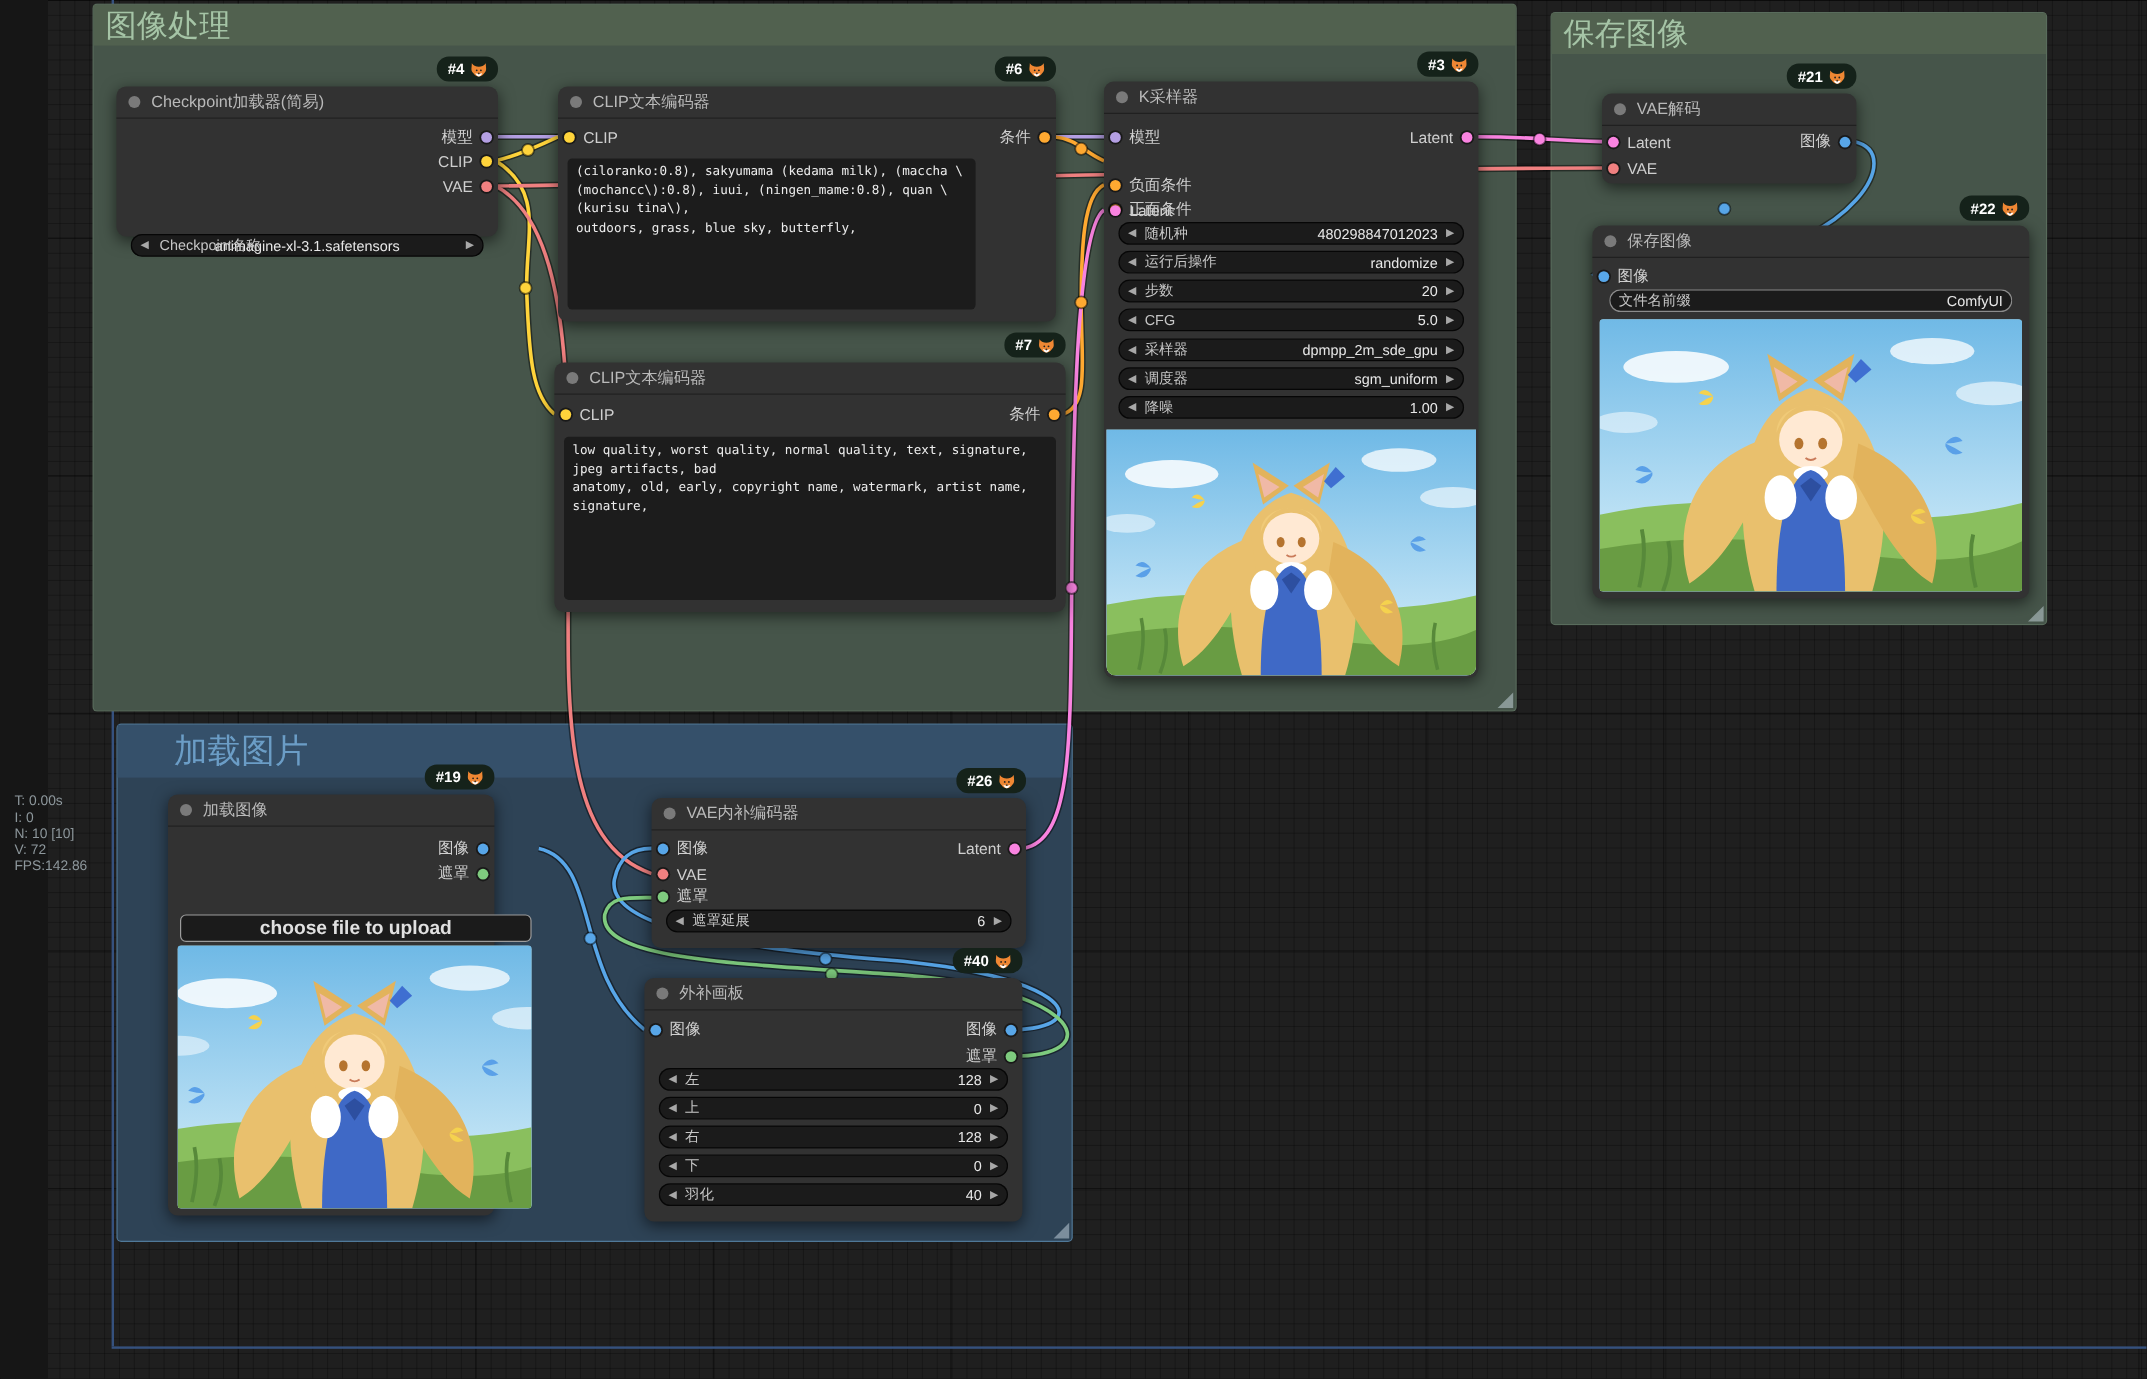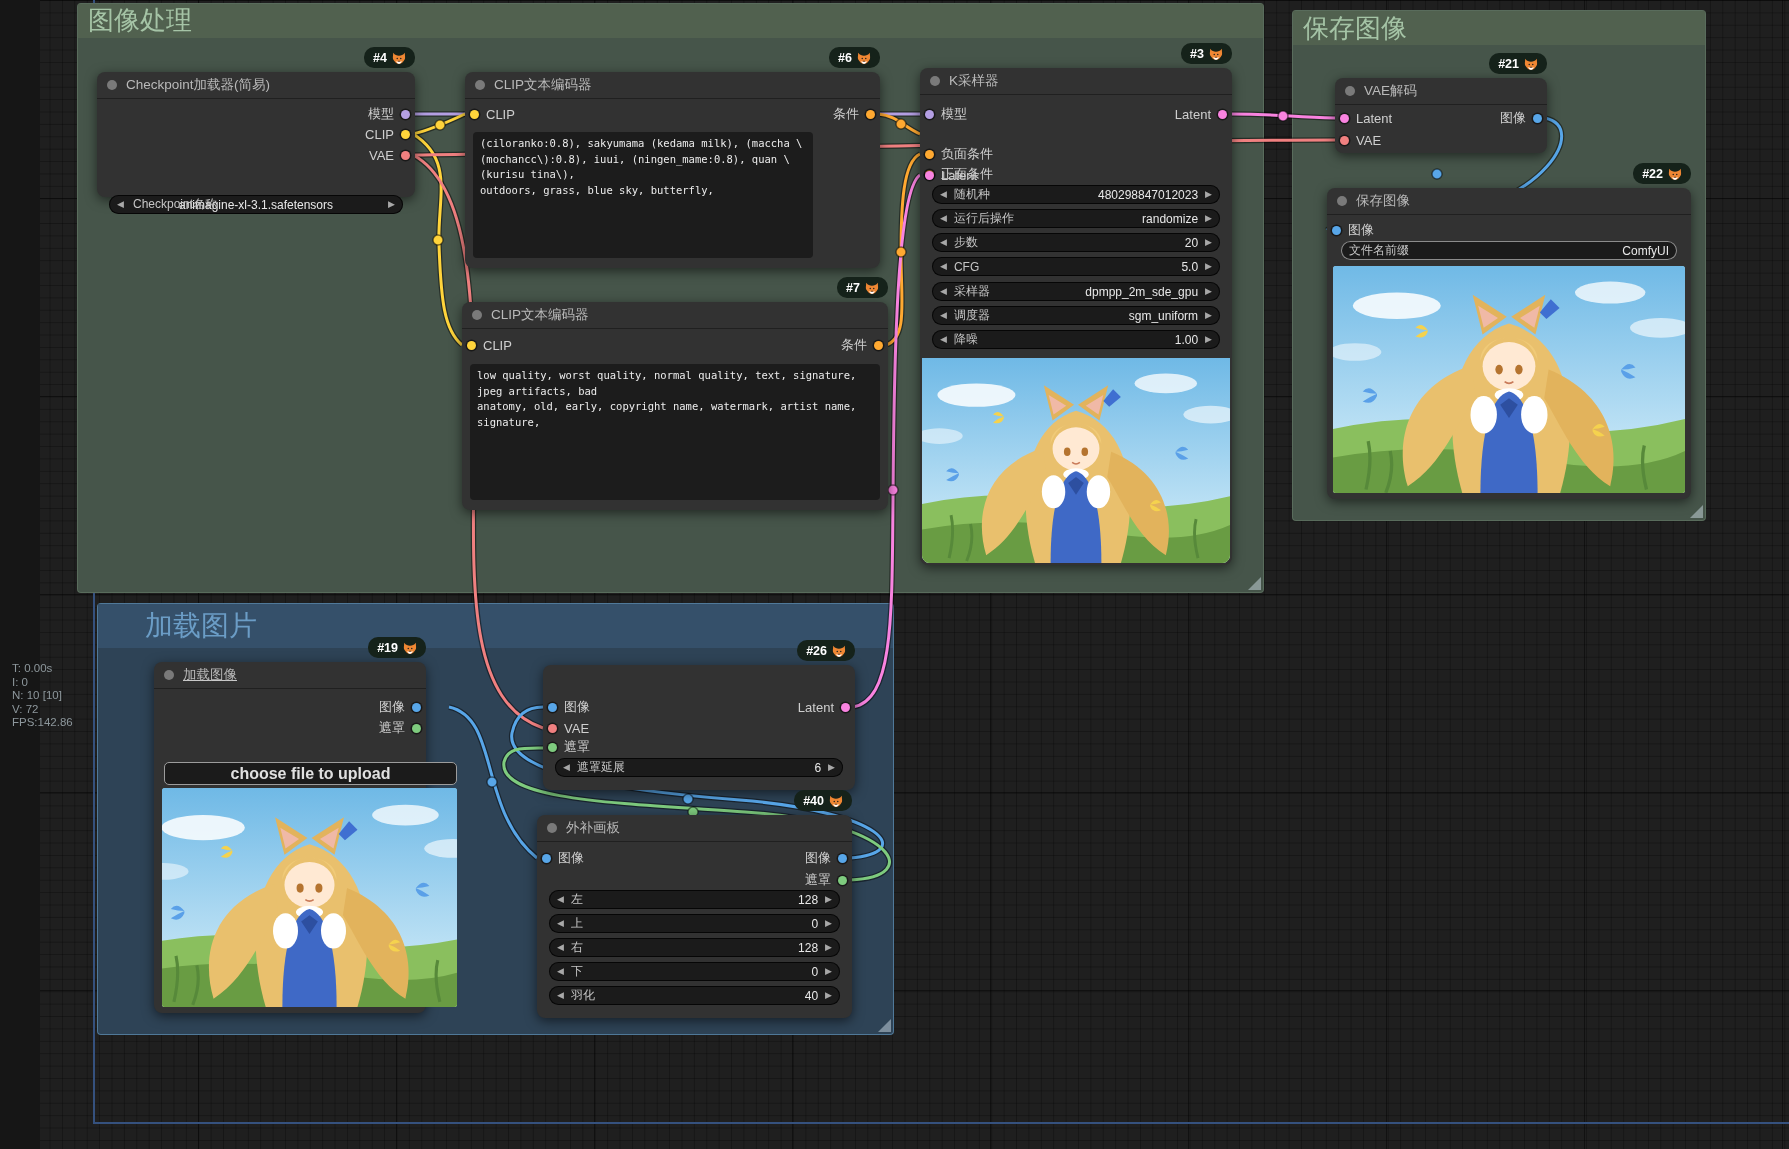--- a/index.html
+++ b/index.html
@@ -118,21 +118,21 @@
         <circle cx="12" cy="17.5" r="1.2" fill="#333"></circle>
       </symbol>
     </defs>
   </svg>
 
   <div class="left-strip"></div>
   <div class="guide" style="left:93px;top:0;width:2px;height:1122px;"></div>
   <div class="guide" style="left:93px;top:1122px;width:1696px;height:2px;"></div>
 
   <div class="group g-green" style="left:77px;top:3px;width:1185px;height:588px;">
-    <div class="ghead" style="height:34px;align-items:flex-end;">
+    <div class="ghead" style="height:34px;">
       <span class="gtitle">图像处理</span>
     </div>
     <div class="grip"></div>
   </div>
   <div class="group g-green" style="left:1292px;top:10px;width:412px;height:509px;">
     <div class="ghead" style="height:34px;">
       <span class="gtitle">保存图像</span>
     </div>
     <div class="grip"></div>
   </div>
@@ -391,21 +391,21 @@
       <span class="wlabel">文件名前缀</span>
       <span class="wvalue">ComfyUI</span>
     </div>
     <div class="preview" style="left:6px;top:78px;width:352px;height:227px;">
       <svg preserveAspectRatio="xMidYMid slice">
           <use href="#artwork"></use>
         </svg>
     </div>
   </div>
 
-  <div class="node" style="left:154px;top:662px;width:272px;height:351px;text-decoration:underline;">
+  <div class="node" style="left:140px;top:662px;width:272px;height:351px;">
     <div class="badge">
       <span>#19</span>
       <svg>
           <use href="#fox"></use>
         </svg>
     </div>
     <div class="ntitle">
       <span class="tdot"></span>
       <span>加载图像</span>
     </div>
@@ -430,20 +430,24 @@
         </svg>
     </div>
   </div>
 
   <div class="node" style="left:543px;top:665px;width:312px;height:125px;">
     <div class="badge">
       <span>#26</span>
       <svg>
           <use href="#fox"></use>
         </svg>
+    </div>
+    <div class="ntitle">
+      <span class="tdot"></span>
+      <span>VAE内补编码器</span>
     </div>
     <div class="slot in-slot" style="top:32px;">
       <span class="sdot c-image"></span>
       <span>图像</span>
     </div>
     <div class="slot out-slot" style="top:32px;">
       <span class="sdot c-latent"></span>
       <span>Latent</span>
     </div>
     <div class="slot in-slot" style="top:53px;">

